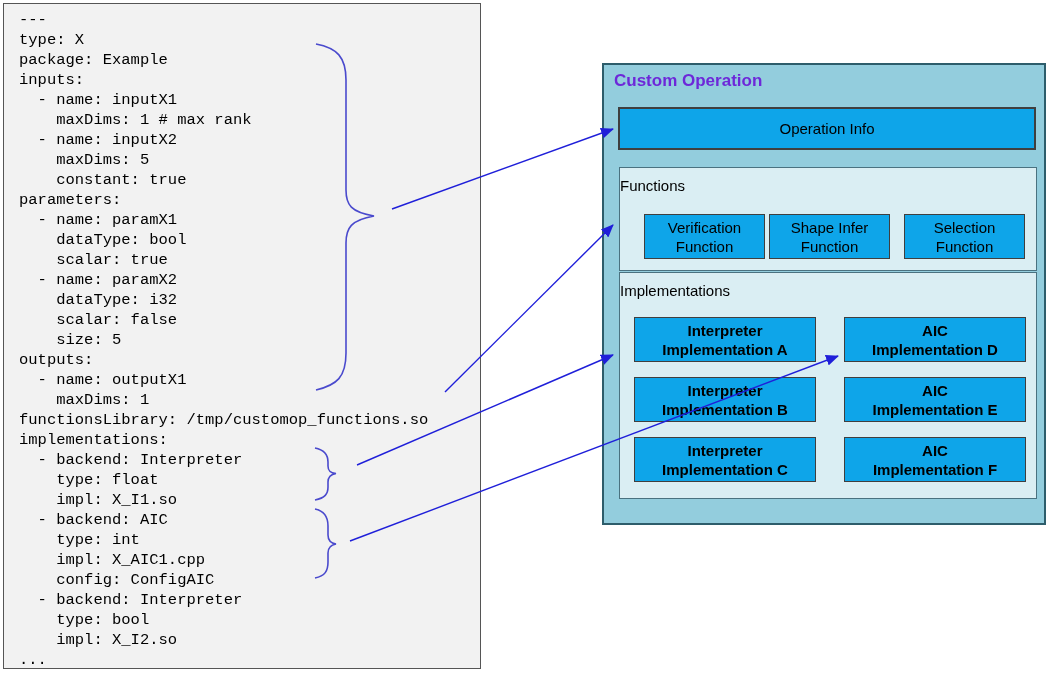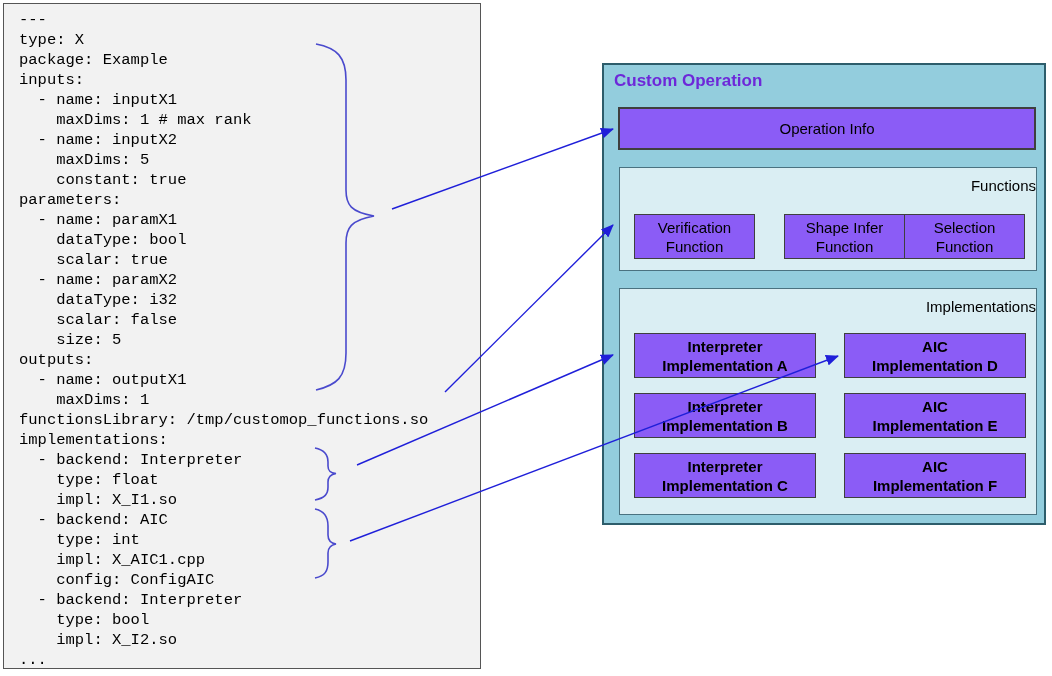--- a/index.html
+++ b/index.html
@@ -41,21 +41,21 @@
   }
   #op-title {
     position: absolute;
     left: 10px; top: 6px;
     font-size: 17px;
     font-weight: bold;
     color: #6d28d9;
   }
   .white-box {
     position: absolute;
-    background: #8b5cf6;
+    background: #0ea5e9;
     border: 1.5px solid #3F3F3F;
     display: flex;
     align-items: center;
     justify-content: center;
     text-align: center;
     font-size: 15px;
     line-height: 19px;
     color: #000000;
     white-space: pre-line;
   }
@@ -65,33 +65,33 @@
     border-width: 2px;
   }
   .section {
     position: absolute;
     left: 15px;
     width: 418px;
     background: #DAEEF3;
     border: 1.5px solid #4A7280;
   }
   #functions-section { top: 102px; height: 104px; }
-  #implementations-section { top: 223px; height: 227px; }
+  #implementations-section { top: 207px; height: 227px; }
   .section-title {
     position: absolute;
     left: 0; top: 9px;
     width: 100%;
-    text-align: right;
+    text-align: left;
     font-size: 15px;
     color: #000000;
   }
   
   .fn-box { top: 46px; width: 121px; height: 45px; }
-  #fn-box-0 { left: 14px; }
-  #fn-box-1 { left: 164px; }
+  #fn-box-0 { left: 24px; }
+  #fn-box-1 { left: 149px; }
   #fn-box-2 { left: 284px; }
   
   .impl-box { width: 182px; height: 45px; font-weight: bold; }
   #impl-box-0 { left: 14px;  top: 44px; }
   #impl-box-1 { left: 224px; top: 44px; }
   #impl-box-2 { left: 14px;  top: 104px; }
   #impl-box-3 { left: 224px; top: 104px; }
   #impl-box-4 { left: 14px;  top: 164px; }
   #impl-box-5 { left: 224px; top: 164px; }
 

